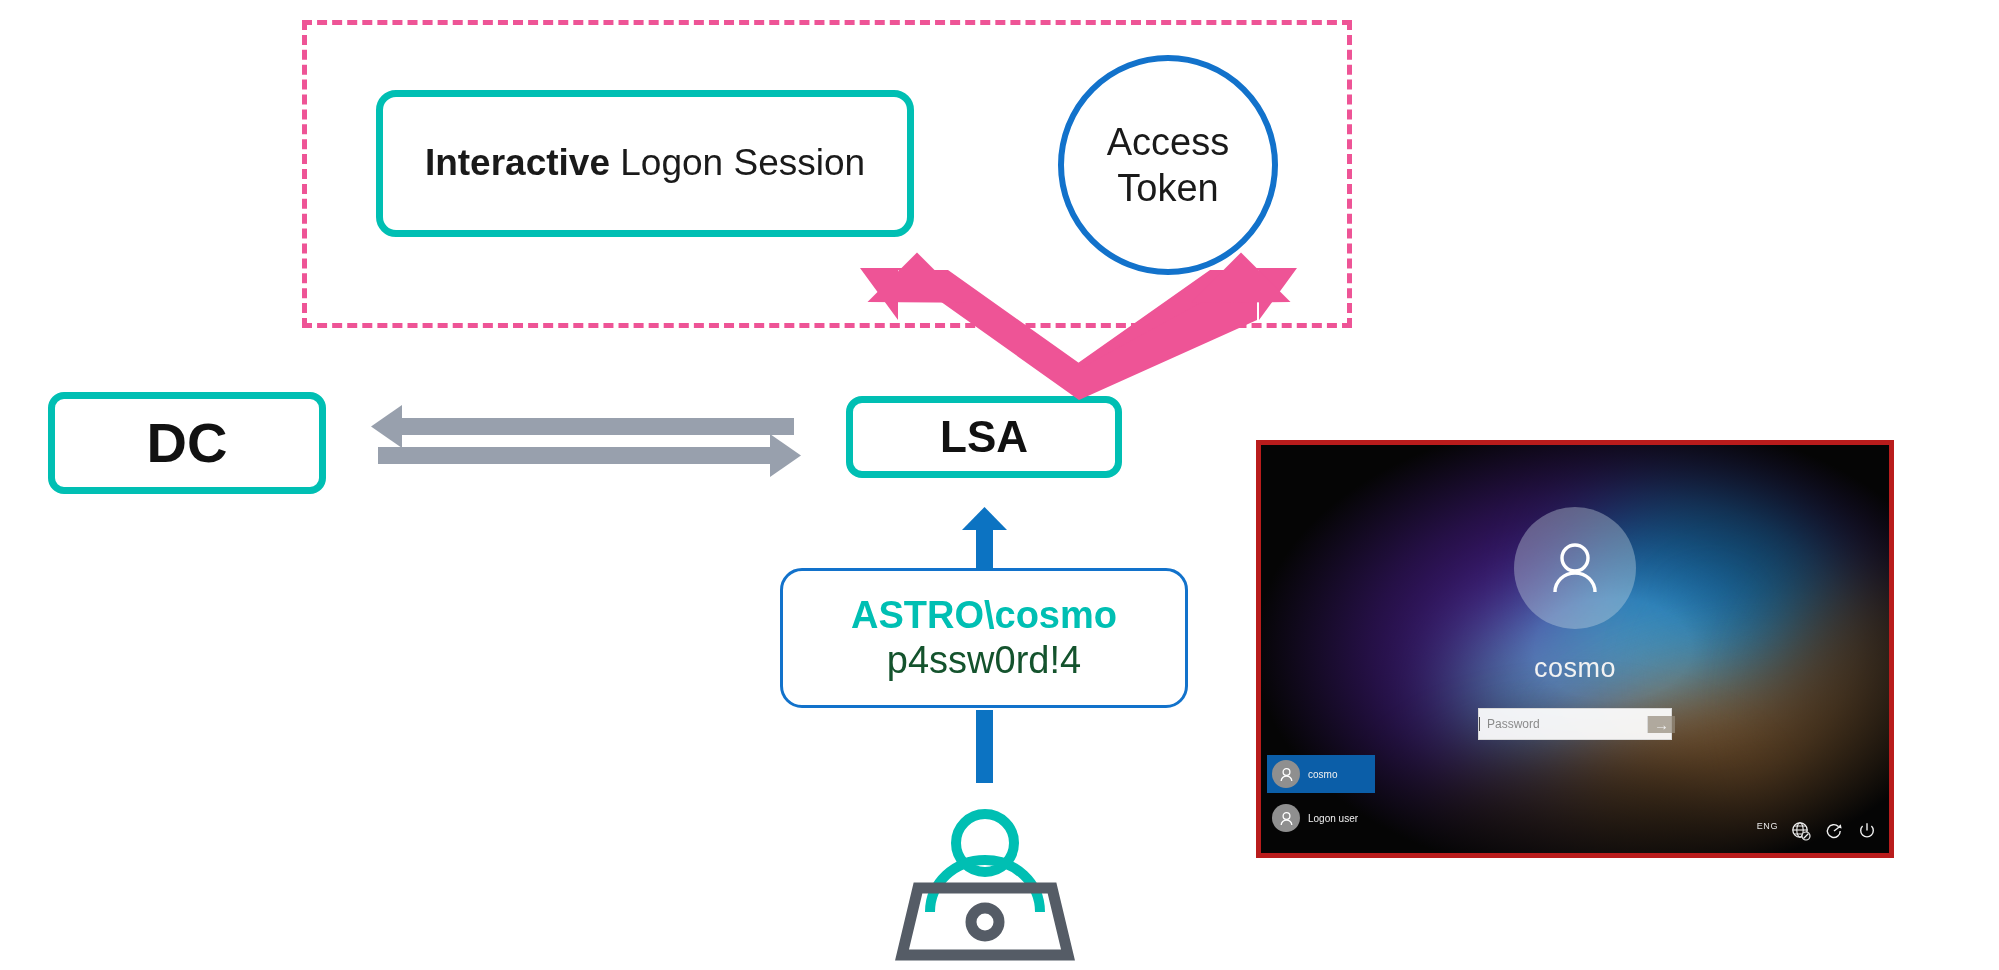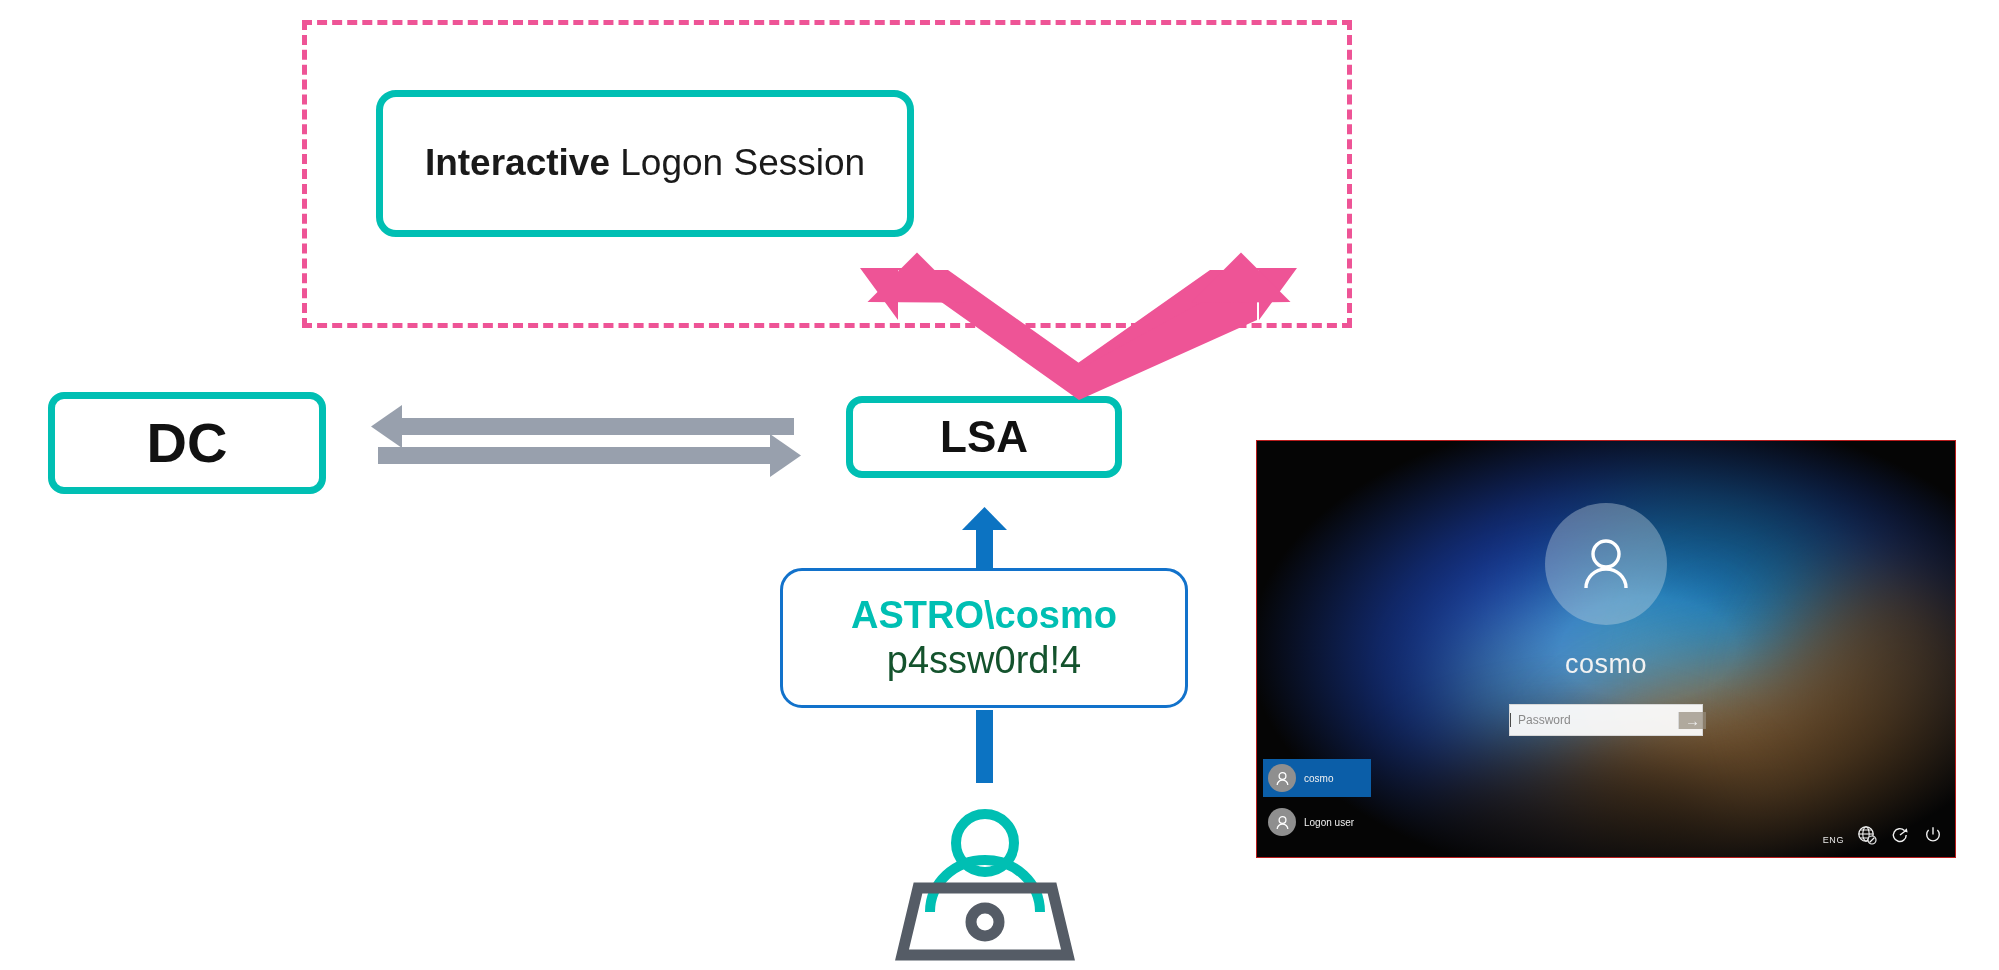--- a/index.html
+++ b/index.html
@@ -137,25 +137,25 @@
     width: 1999px;
     height: 970px;
     pointer-events: none;
   }
 
   
   #lockscreen {
     position: absolute;
     left: 1256px;
     top: 440px;
-    width: 700px;
+    width: 638px;
     height: 418px;
     overflow: hidden;
-    background: #1d4ed8;
-    border: 1px solid #b91c1c;
+    background: #4c1d95;
+    border: 5px solid #b91c1c;
     box-sizing: border-box;
   }
   #lockscreen .blurwrap {
     position: absolute;
     inset: 0;
     overflow: hidden;
   }
   .blob {
     position: absolute;
     border-radius: 50%;
@@ -261,21 +261,21 @@
     font-size: 10px;
     color: #f1f1f1;
     white-space: nowrap;
   }
 
   #lockscreen .sys-tray {
     position: absolute;
     right: 12px;
     bottom: 12px;
     display: flex;
-    align-items: flex-end;
+    align-items: flex-start;
     gap: 13px;
   }
   .sys-tray .lang {
     font-size: 9px;
     color: #e8e8e8;
     letter-spacing: .6px;
   }
   .tray-icon { display: flex; align-items: center; justify-content: center; }
 </style>
 </head>
@@ -284,20 +284,26 @@
 <div class="stage">
 
   <div class="dashed-region"></div>
 
   <div class="nodebox teal" id="session-box">
     <div>
       <span class="line"><span class="bold">Interactive</span><span> Logon Session</span></span>
     </div>
   </div>
 
+  <div id="token-circle">
+    <div>
+      <span class="tok-line">Access</span>
+      <span class="tok-line">Token</span>
+    </div>
+  </div>
 
   <div class="nodebox teal" id="dc-box">
     <span class="label">DC</span>
   </div>
 
   <div class="nodebox teal" id="lsa-box">
     <span class="label">LSA</span>
   </div>
 
   <div class="nodebox blue-thin" id="creds-box">

